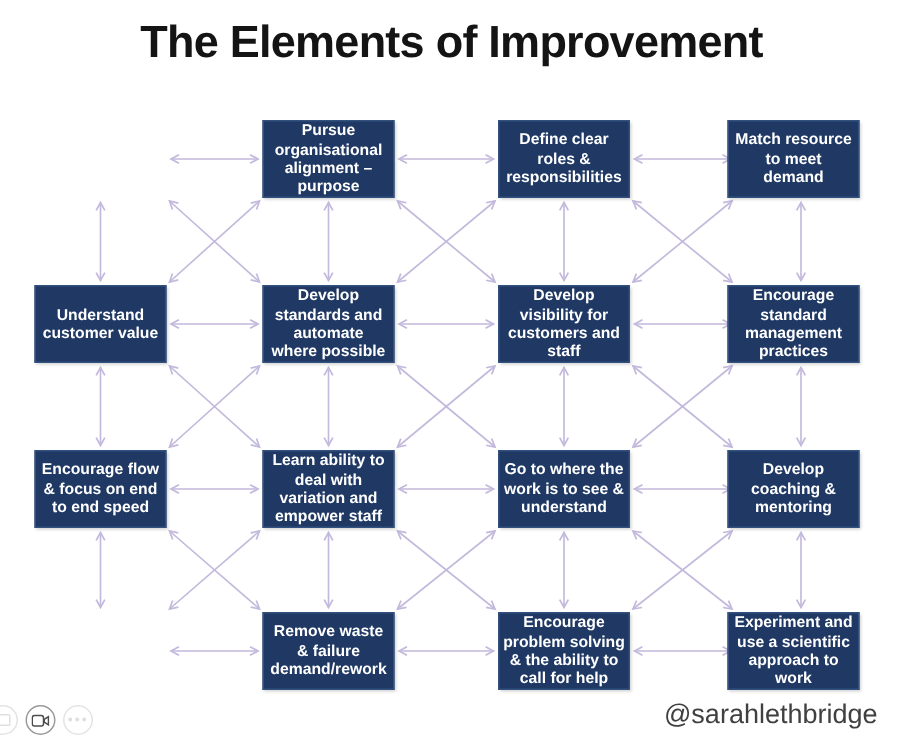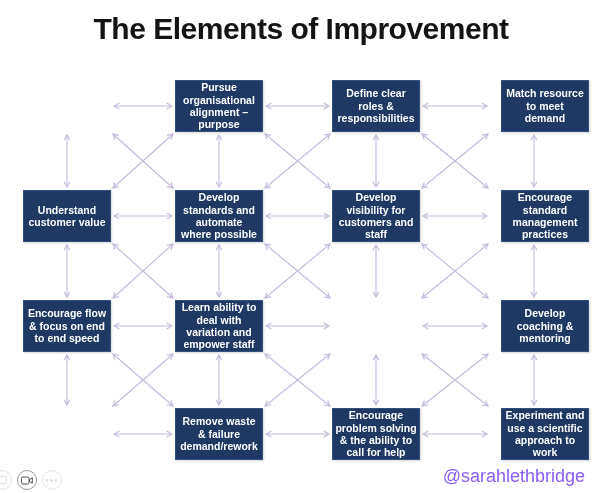--- a/index.html
+++ b/index.html
@@ -12,24 +12,24 @@
     font-size:30px;font-weight:600;color:#141414;letter-spacing:-0.5px;
   }
   .arrows{position:absolute;top:0;left:0;width:602px;height:493px;z-index:1;}
   .box{
     position:absolute;width:88px;height:52px;z-index:2;
     background:#1f3864;border:1px solid #33517f;box-sizing:border-box;
     display:flex;align-items:center;justify-content:center;
     color:#ffffff;font-size:10.5px;font-weight:600;line-height:12.4px;
     text-align:center;white-space:pre-line;box-shadow:1px 1px 2px rgba(0,0,0,0.18);
   }
-  .c1{left:23px}.c2{left:175px}.c3{left:332px}.c4{left:501px}
+  .c1{left:23px}.c2{left:175px}.c3{left:332px}.c4{left:485px}
   .r1{top:80px}.r2{top:190px}.r3{top:300px}.r4{top:408px}
   .attribution{
-    position:absolute;right:17px;bottom:6px;font-size:18px;color:#8b5cf6;z-index:2;
+    position:absolute;right:17px;bottom:6px;font-size:18px;color:#404040;z-index:2;
   }
   .controls{position:absolute;left:-8px;bottom:3px;display:flex;gap:5px;z-index:3;}
   .ctrl{
     width:20px;height:20px;border-radius:50%;background:#ffffff;
     display:flex;align-items:center;justify-content:center;box-sizing:border-box;
     padding:0;cursor:pointer;
   }
   .ctrl-faint{border:1px solid #e4e4e4;color:#e0e0e0;}
   .ctrl-main{border:1px solid #9a9a9a;color:#4d4d4d;}
   .pen-glyph{width:8px;height:6px;border:1px solid #e0e0e0;border-radius:1px;}
@@ -115,20 +115,23 @@
 standard
 management
 practices</div>
   <div class="box r3 c1">Encourage flow
 &amp; focus on end
 to end speed</div>
   <div class="box r3 c2">Learn ability to
 deal with
 variation and
 empower staff</div>
+  <div class="box r3 c3">Go to where the
+work is to see &amp;
+understand</div>
   <div class="box r3 c4">Develop
 coaching &amp;
 mentoring</div>
   <div class="box r4 c2">Remove waste
 &amp; failure
 demand/rework</div>
   <div class="box r4 c3">Encourage
 problem solving
 &amp; the ability to
 call for help</div>

